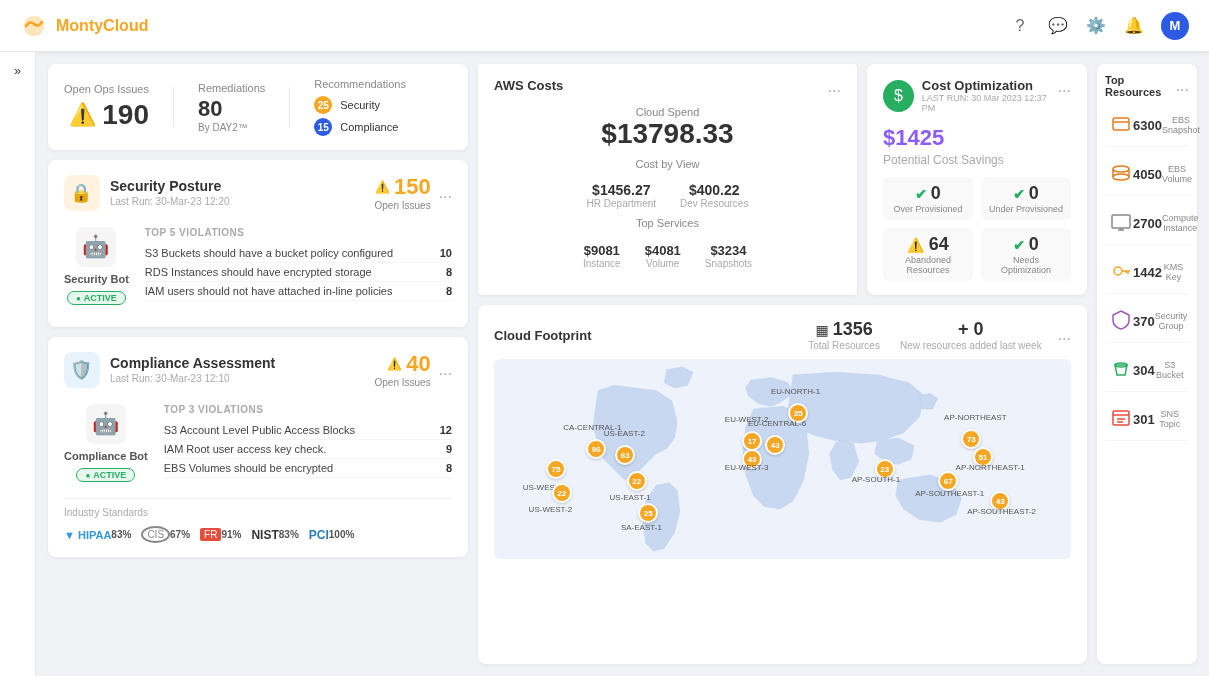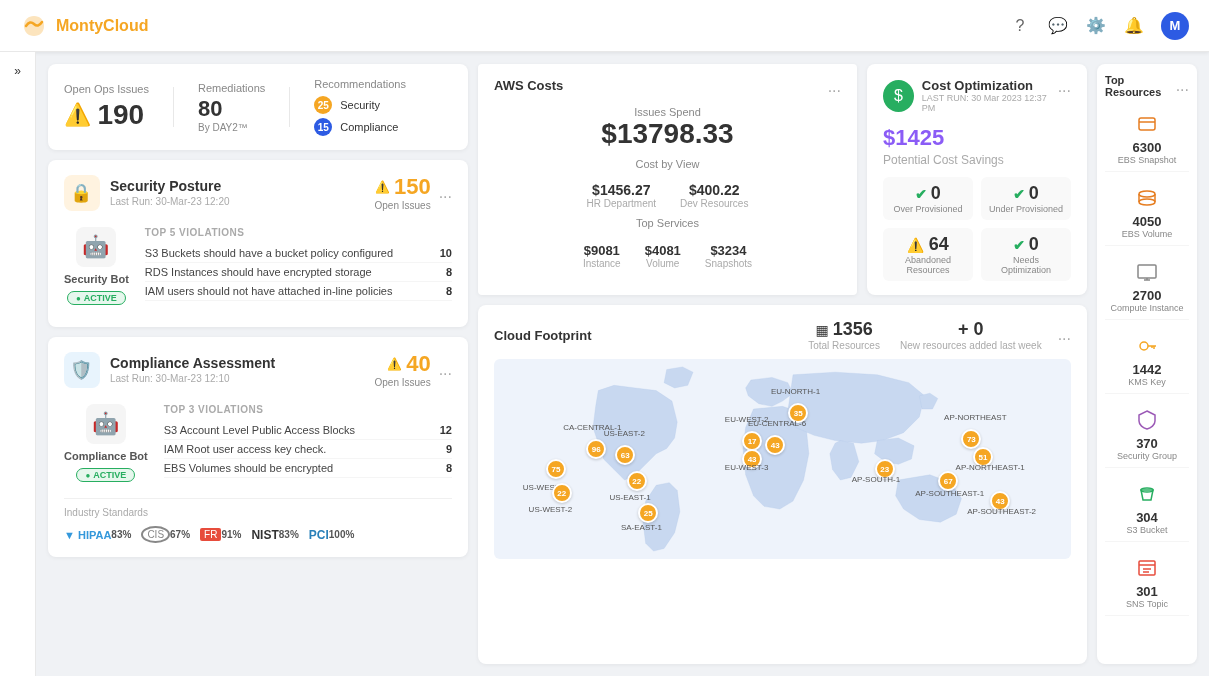--- a/index.html
+++ b/index.html
@@ -17,21 +17,21 @@
     
     .main-layout { display: flex; height: calc(100vh - 52px); }
     .sidebar-toggle { width: 36px; background: #fff; border-right: 1px solid #e8e8e8; display: flex; justify-content: center; padding-top: 12px; cursor: pointer; }
     .content { flex: 1; overflow: auto; padding: 12px; display: flex; gap: 10px; }
     
     
     .left-col { width: 420px; flex-shrink: 0; display: flex; flex-direction: column; gap: 10px; }
     
     
     .ops-card { background: #fff; border-radius: 8px; padding: 14px 16px; box-shadow: 0 1px 4px rgba(0,0,0,0.06); display: flex; align-items: center; gap: 24px; }
-    .ops-section { display: flex; flex-direction: column; }
+    .ops-section { display: flex; flex-direction: column; align-items: flex-end; }
     .ops-label { font-size: 11px; color: #888; margin-bottom: 4px; }
     .ops-count { font-size: 28px; font-weight: 700; color: #333; display: flex; align-items: center; gap: 6px; }
     .ops-count .warn-icon { color: #f5a623; font-size: 22px; }
     .divider-v { width: 1px; background: #e8e8e8; height: 40px; }
     .remediation-section { display: flex; flex-direction: column; }
     .remed-label { font-size: 11px; color: #888; margin-bottom: 2px; }
     .remed-count { font-size: 22px; font-weight: 700; color: #333; }
     .remed-sub { font-size: 10px; color: #888; }
     .recommendations { display: flex; flex-direction: column; gap: 4px; }
     .rec-item { display: flex; align-items: center; gap: 4px; font-size: 11px; }
@@ -107,21 +107,21 @@
     .co-item { display: flex; flex-direction: column; align-items: center; padding: 6px; border-radius: 6px; background: #f9f9f9; }
     .co-count { font-size: 18px; font-weight: 700; color: #333; display: flex; align-items: center; gap: 4px; }
     .co-label { font-size: 9px; color: #888; text-align: center; }
     .check-green { color: #27ae60; font-size: 14px; }
     .warn-orange { color: #f5a623; font-size: 14px; }
 
     
     .right-col { width: 100px; flex-shrink: 0; background: #fff; border-radius: 8px; padding: 10px 8px; box-shadow: 0 1px 4px rgba(0,0,0,0.06); display: flex; flex-direction: column; gap: 6px; }
     .top-res-header { display: flex; justify-content: space-between; align-items: center; }
     .top-res-title { font-size: 11px; font-weight: 600; color: #333; }
-    .resource-item { display: flex; flex-direction: column; align-items: center; padding: 6px 4px; border-bottom: 1px solid #f5f5f5; }
+    .resource-item { display: flex; align-items: center; padding: 6px 4px; border-bottom: 1px solid #f5f5f5; }
     .res-icon { width: 28px; height: 28px; display: flex; align-items: center; justify-content: center; font-size: 18px; margin-bottom: 2px; }
     .res-count { font-size: 13px; font-weight: 700; color: #333; }
     .res-name { font-size: 9px; color: #888; text-align: center; }
 
     
     .industry-section { margin-top: 8px; padding-top: 8px; border-top: 1px solid #f0f0f0; }
     .industry-title { font-size: 10px; color: #aaa; margin-bottom: 8px; }
     .industry-logos { display: flex; gap: 10px; align-items: center; }
     .logo-item { display: flex; flex-direction: row; align-items: center; }
     .logo-badge { font-size: 11px; font-weight: 700; }
@@ -315,21 +315,21 @@
 
       <div style="display:flex;gap:10px">
 
         <div class="aws-card" style="flex:1">
           <div class="aws-header">
             <span class="aws-title">AWS Costs</span>
             <span class="panel-dots">...</span>
           </div>
           <div style="display:flex">
             <div class="aws-left">
-              <div class="total-spend-label">Issues Spend</div>
+              <div class="total-spend-label">Cloud Spend</div>
               <div class="total-spend-amount">$13798.33</div>
               <div class="section-label" style="margin-top:8px">Cost by View</div>
               <div class="cost-by-view">
                 <div class="cost-item">
                   <span class="cost-amount">$1456.27</span>
                   <span class="cost-label">HR Department</span>
                 </div>
                 <div class="cost-item">
                   <span class="cost-amount">$400.22</span>
                   <span class="cost-label">Dev Resources</span>

